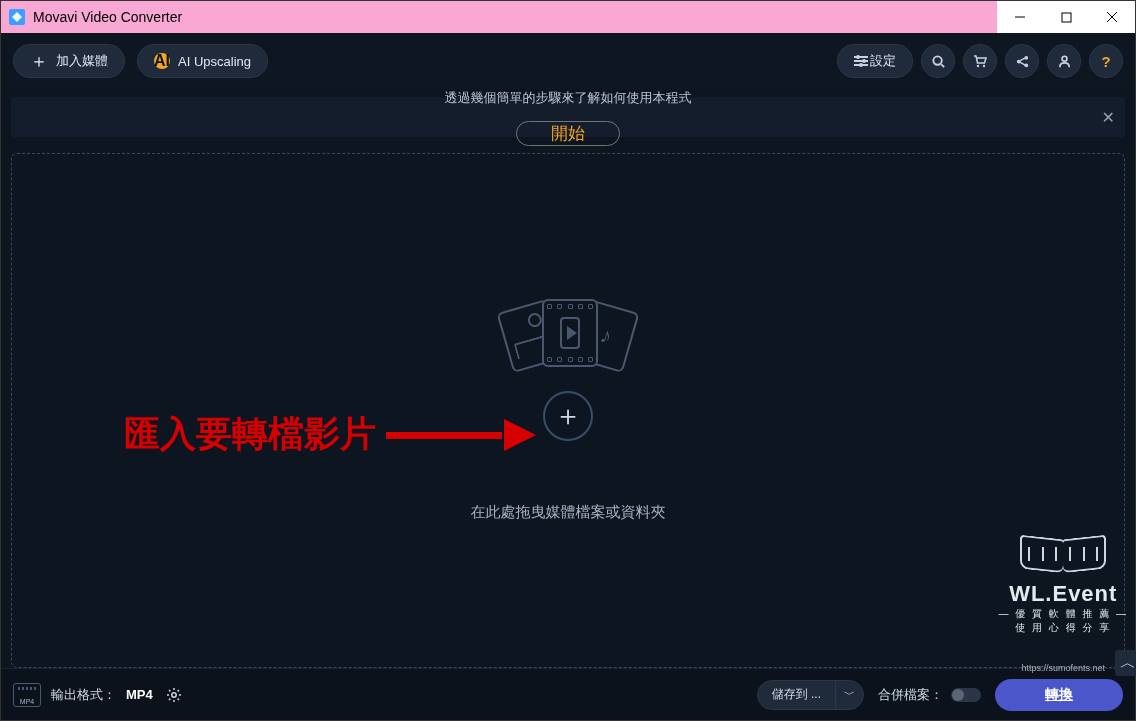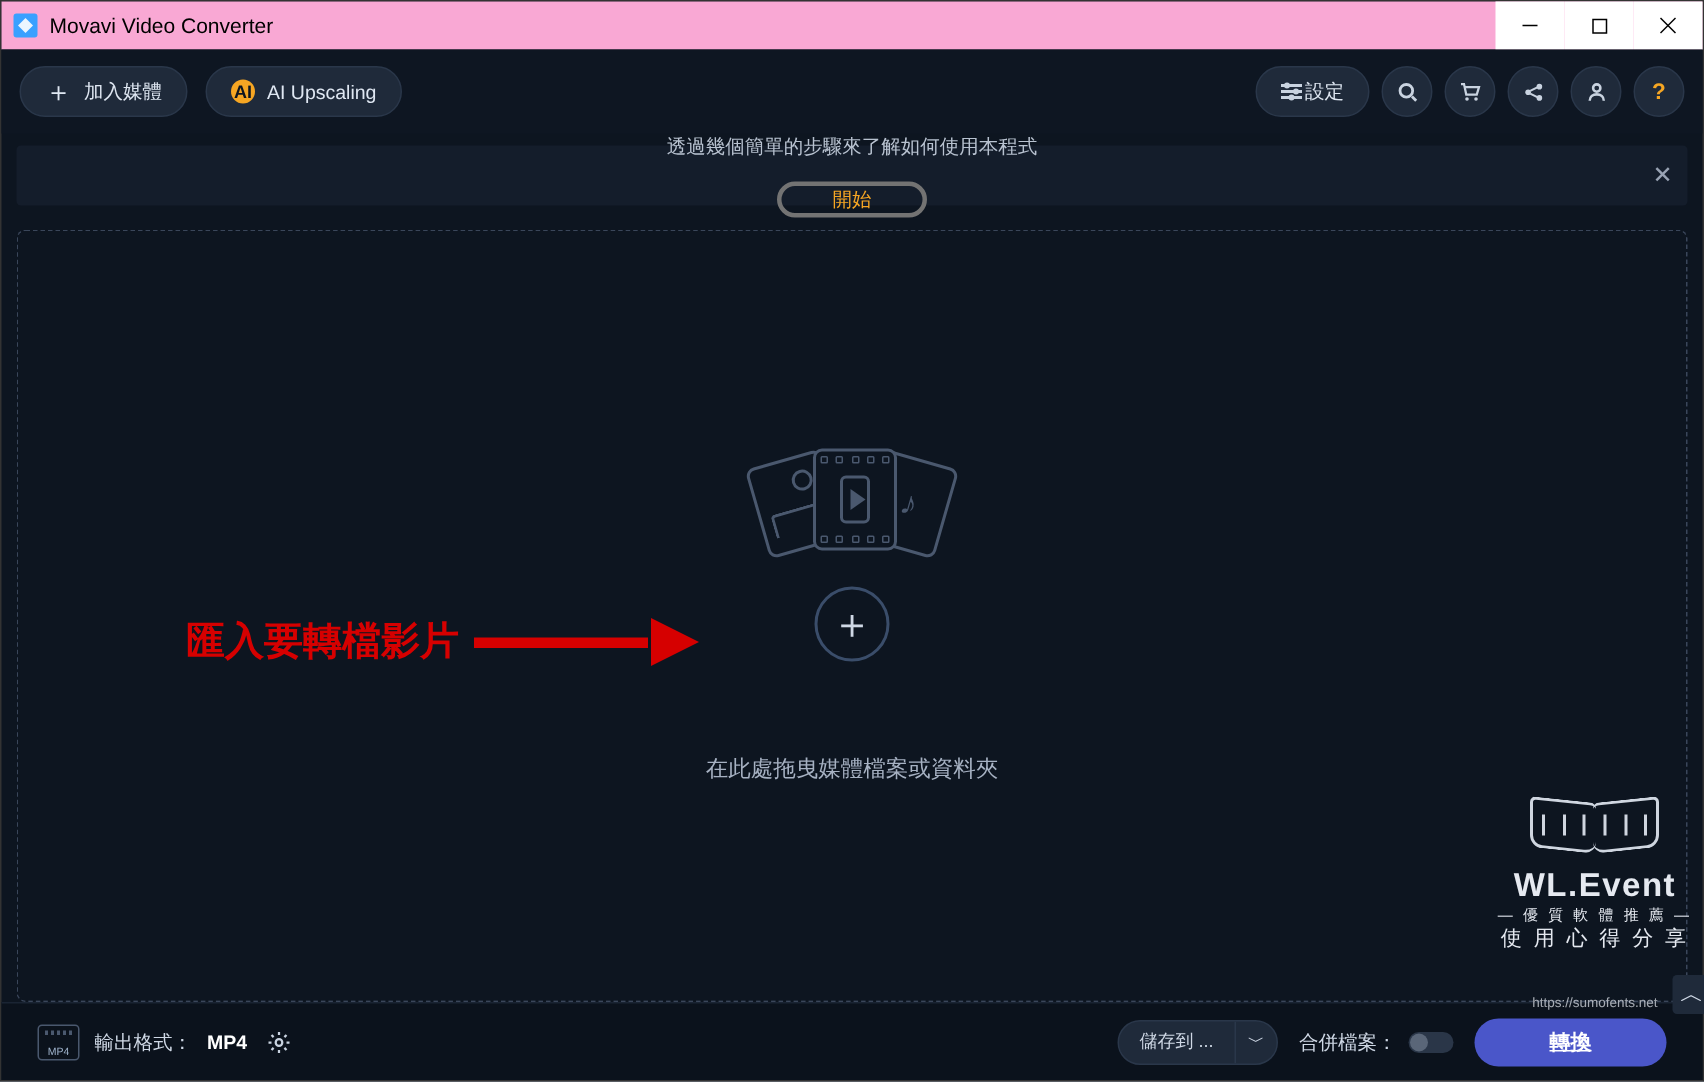--- a/index.html
+++ b/index.html
@@ -11,74 +11,74 @@
   .title-icon { width:16px; height:16px; background:#3aa0ff; border-radius:2px; position:relative; }
   .title-icon::after { content:""; position:absolute; inset:3px; background:#fff; clip-path: polygon(0 50%, 50% 0, 100% 50%, 50% 100%); opacity:.9; }
   .title-text { font-size:14px; }
   .titlecontrols { display:flex; }
   .titlecontrols .tbtn { width:46px; height:32px; display:flex; align-items:center; justify-content:center; font-size:14px; background:#fff; color:#000; }
   
   .toolbar { height:56px; background:#0e1622; display:flex; align-items:center; justify-content:space-between; padding:0 12px; }
   .tb-left { display:flex; align-items:center; gap:12px; }
   .pill { height:34px; border-radius:17px; background:#1f2a3a; color:#dfe7f2; display:flex; align-items:center; gap:8px; padding:0 16px; font-size:13px; border:1px solid #2a374a; }
   .pill .plus { font-size:18px; line-height:1; }
-  .ai-icon { width:16px; height:16px; border-radius:50%; background:#f6a623; display:flex; align-items:center; justify-content:center; color:#0d1520; font-size:12px; font-weight:bold; }
+  .ai-icon { width:16px; height:16px; border-radius:50%; background:#f6a623; display:flex; align-items:center; justify-content:center; color:#0d1520; font-size:16px; font-weight:bold; }
   .tb-right { display:flex; align-items:center; gap:8px; }
   .circbtn { width:34px; height:34px; border-radius:50%; background:#1f2a3a; border:1px solid #2a374a; color:#c9d3e0; display:flex; align-items:center; justify-content:center; font-size:15px; }
   .circbtn.help { color:#f6a623; font-weight:bold; }
   .settings-pill { gap:2px; }
   .settings-icon-lines { display:flex; flex-direction:column; gap:2px; }
   .settings-icon-lines span { width:14px; height:2px; background:#c9d3e0; position:relative; }
   .settings-icon-lines span::after { content:""; position:absolute; width:4px; height:4px; background:#c9d3e0; border-radius:50%; top:-1px; }
   .settings-icon-lines span:nth-child(1)::after { left:2px; }
   .settings-icon-lines span:nth-child(2)::after { right:2px; }
   .settings-icon-lines span:nth-child(3)::after { left:5px; }
   
   .tutorial-bar { height:40px; margin:8px 10px 0 10px; background:#141d2b; display:flex; align-items:center; justify-content:center; gap:14px; position:relative; font-size:13px; color:#b8c2d0; border-radius:3px;flex-direction:column; }
-  .start-btn { height:26px; padding:0 34px; border-radius:13px; border:3px solid #737373; color:#f6a623; font-size:13px; display:flex; align-items:center; }
+  .start-btn { height:26px; padding:0 34px; border-radius:13px; border:1px solid #737373; color:#f6a623; font-size:17px; display:flex; align-items:center; }
   .tutorial-close { position:absolute; right:10px; top:50%; transform:translateY(-50%); color:#98a2b3; font-size:16px; }
   
   .dropzone-wrap { flex:1; padding:16px 10px 0 10px; position:relative; }
   .dropzone { width:100%; height:100%; border:1px dashed #3a465a; border-radius:6px; position:relative; display:flex; flex-direction:column; align-items:center; justify-content:center; color:#98a2b3; }
   .media-illustration { width:140px; height:70px; position:relative; margin-bottom:12px; }
   .mi-tile { position:absolute; width:52px; height:62px; border:2px solid #4a586e; border-radius:6px; background:#0d1520; }
   .mi-left { left:6px; top:6px; transform:rotate(-16deg); }
   .mi-left::after { content:""; position:absolute; top:8px; right:8px; width:10px; height:10px; border-radius:50%; border:2px solid #4a586e; }
   .mi-left::before { content:""; position:absolute; bottom:10px; left:6px; right:6px; height:14px; border:2px solid #4a586e; border-radius:3px 3px 0 0; border-bottom:none; }
   .mi-right { right:6px; top:6px; transform:rotate(16deg); }
   .mi-right::after { content:"♪"; position:absolute; inset:0; display:flex; align-items:center; justify-content:center; color:#4a586e; font-size:22px; }
   .mi-center { left:44px; top:0; width:56px; height:68px; transform:none; z-index:2; }
   .mi-center .filmdots { position:absolute; top:3px; left:3px; right:3px; display:flex; justify-content:space-between; }
   .mi-center .filmdots.bottom { top:auto; bottom:3px; }
   .mi-center .filmdots span { width:5px; height:5px; border:1.5px solid #4a586e; border-radius:1px; }
   .mi-center .play { position:absolute; inset:16px; border:2px solid #4a586e; border-radius:4px; display:flex; align-items:center; justify-content:center; }
   .mi-center .play::after { content:""; width:0; height:0; border-left:10px solid #4a586e; border-top:7px solid transparent; border-bottom:7px solid transparent; margin-left:3px; }
   .add-circle { width:50px; height:50px; border-radius:50%; border:2px solid #3a4d6a; display:flex; align-items:center; justify-content:center; margin-top:10px; margin-bottom:10px; color:#cfd8e5; font-size:28px; }
   .drop-text { margin-top:52px; font-size:15px; color:#a6b1c2; }
   
-  .annotation { position:absolute; left:112px; top:256px; display:flex; align-items:center; gap:10px; color:#d60000; font-weight:bold; font-size:26px; }
+  .annotation { position:absolute; left:112px; top:256px; display:flex; align-items:center; gap:10px; color:#d60000; font-weight:bold; font-size:36px; }
   .arrow { width:150px; height:20px; position:relative; }
   .arrow .shaft { position:absolute; left:0; top:7px; width:116px; height:7px; background:#d60000; }
   .arrow .head { position:absolute; right:0; top:-6px; width:0; height:0; border-left:32px solid #d60000; border-top:16px solid transparent; border-bottom:16px solid transparent; }
   
   .watermark { position:absolute; right:-4px; bottom:-6px; text-align:center; color:#e5e9f0; }
   .wm-book { margin:0 auto 4px auto; width:90px; height:40px; position:relative; }
   .wm-book .pageL, .wm-book .pageR { position:absolute; top:0; width:44px; height:34px; border:2px solid #cfd6e0; border-radius:4px 4px 8px 8px; }
   .wm-book .pageL { left:2px; transform:skewY(6deg); border-right:none; }
   .wm-book .pageR { right:2px; transform:skewY(-6deg); border-left:none; }
   .wm-book .lines { position:absolute; left:10px; right:10px; top:10px; display:flex; justify-content:space-between; }
   .wm-book .lines span { width:2px; height:14px; background:#cfd6e0; }
   .wm-title { font-size:22px; font-weight:bold; letter-spacing:1px; }
-  .wm-sub1, .wm-sub2 { font-size:14px; letter-spacing:2px; }
+  .wm-sub1, .wm-sub2 { font-size:10px; letter-spacing:2px; }
   .wm-sep { font-size:10px; letter-spacing:2px; }
   .wm-url { font-size:9px; opacity:.7;margin-top:28px; }
   
   .scroll-up { position:absolute; right:-6px; bottom:-8px; width:26px; height:26px; background:#1f2a3a; display:flex; align-items:center; justify-content:center; color:#cfd8e5; border-radius:3px; }
   
-  .bottombar { height:52px; background:#0b121c; border-top:1px solid #1a2433; display:flex; align-items:center; justify-content:space-between; padding:0 24px; color:#cfd8e5; font-size:13px; }
+  .bottombar { height:52px; background:#0b121c; border-top:1px solid #1a2433; display:flex; align-items:center; justify-content:space-between; padding:0 12px; color:#cfd8e5; font-size:13px; }
   .bb-left { display:flex; align-items:center; gap:10px; }
   .format-icon { width:28px; height:24px; border:1px solid #4a586e; border-radius:3px; position:relative; display:flex; align-items:flex-end; justify-content:center; font-size:7px; color:#9fb3cc; padding-bottom:1px; }
   .format-icon::before { content:""; position:absolute; top:3px; left:4px; right:4px; height:3px; background:repeating-linear-gradient(90deg,#4a586e 0 2px,transparent 2px 4px); }
   .format-val { font-weight:bold; color:#fff; }
   .bb-right { display:flex; align-items:center; gap:14px; }
   .save-to { display:flex; align-items:center; background:#1f2a3a; border:1px solid #2a374a; border-radius:16px; height:30px; overflow:hidden; }
   .save-to .label { padding:0 14px; font-size:12px; }
   .save-to .chev { width:28px; height:100%; border-left:1px solid #2a374a; display:flex; align-items:center; justify-content:center; font-size:11px; }
   .merge { display:flex; align-items:center; gap:8px; }
   .toggle { width:30px; height:14px; background:#2a3648; border-radius:7px; position:relative; }

